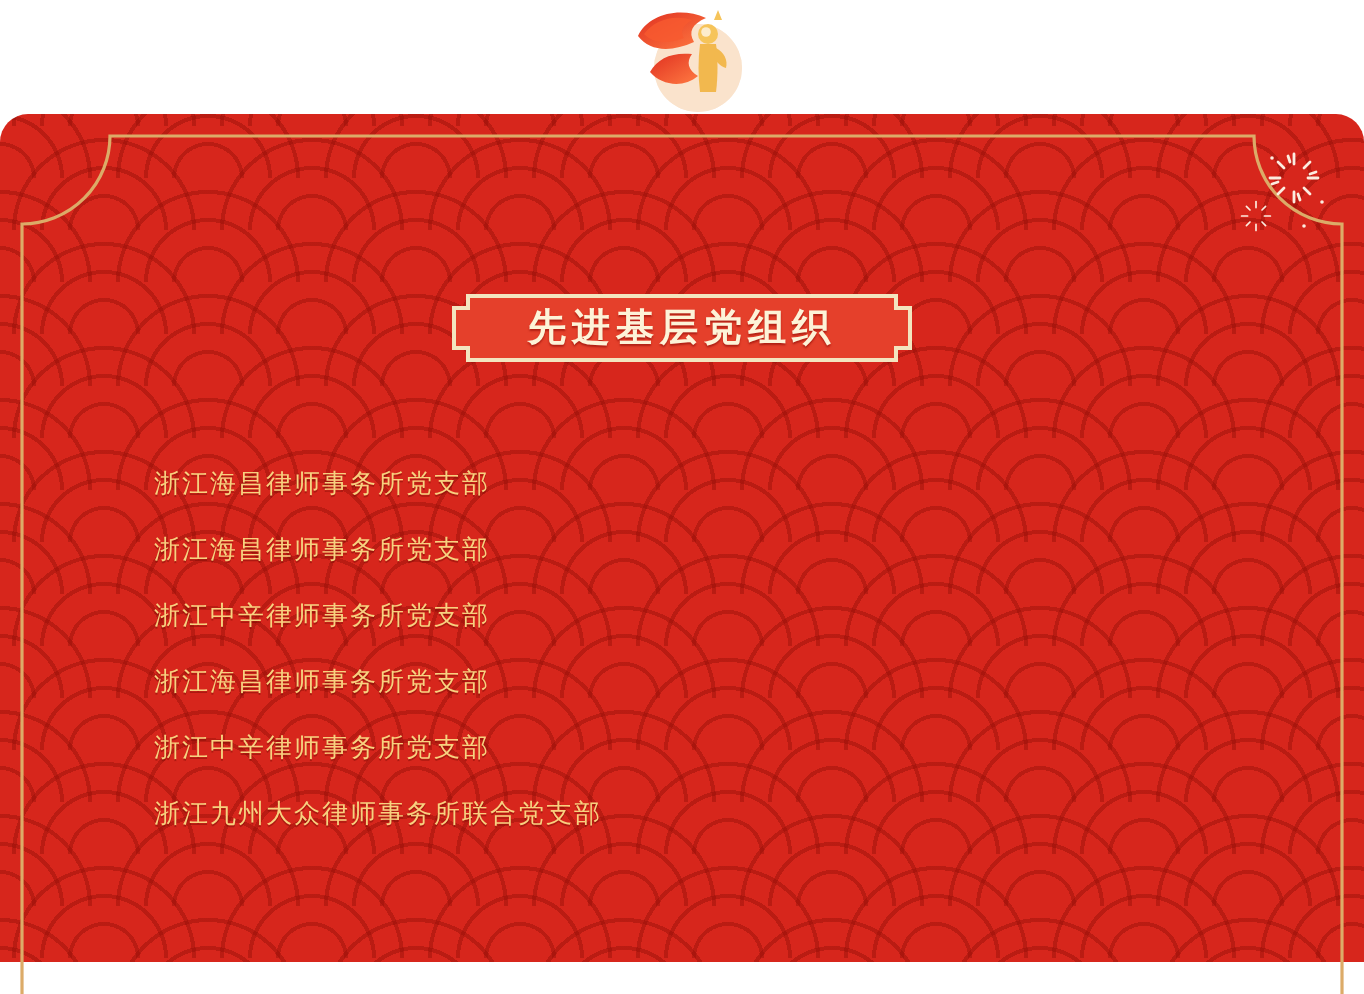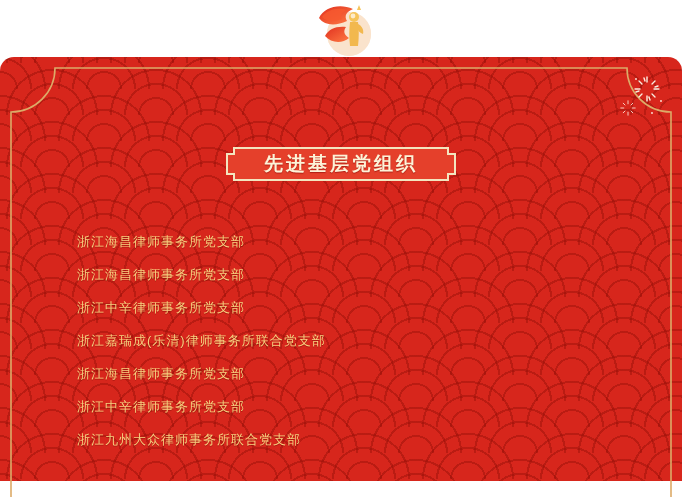--- a/index.html
+++ b/index.html
@@ -98,21 +98,20 @@
     <svg width="234" height="36" viewBox="0 0 234 36" xmlns="http://www.w3.org/2000/svg">
       <path d="M 10 2 H 224 V 8 H 231 V 28 H 224 V 34 H 10 V 28 H 3 V 8 H 10 Z" fill="#e5402b" stroke="#f3e5bf" stroke-width="2" stroke-linejoin="miter"></path>
     </svg>
     <div class="badge-label">先进基层党组织</div>
   </div>
 
   <div class="winner-list">
     <div class="winner-item">浙江海昌律师事务所党支部</div>
     <div class="winner-item">浙江海昌律师事务所党支部</div>
     <div class="winner-item">浙江中辛律师事务所党支部</div>
-    <div class="winner-item">浙江嘉瑞成(乐清)律师事务所联合党支部</div>
     <div class="winner-item">浙江海昌律师事务所党支部</div>
     <div class="winner-item">浙江中辛律师事务所党支部</div>
     <div class="winner-item">浙江九州大众律师事务所联合党支部</div>
   </div>
 </div>
 
 <svg class="mascot" viewBox="0 0 58 58" xmlns="http://www.w3.org/2000/svg">
   <defs>
     <linearGradient id="flameGrad" x1="0" y1="0" x2="1" y2="1">
       <stop offset="0" stop-color="#e03020"></stop>

